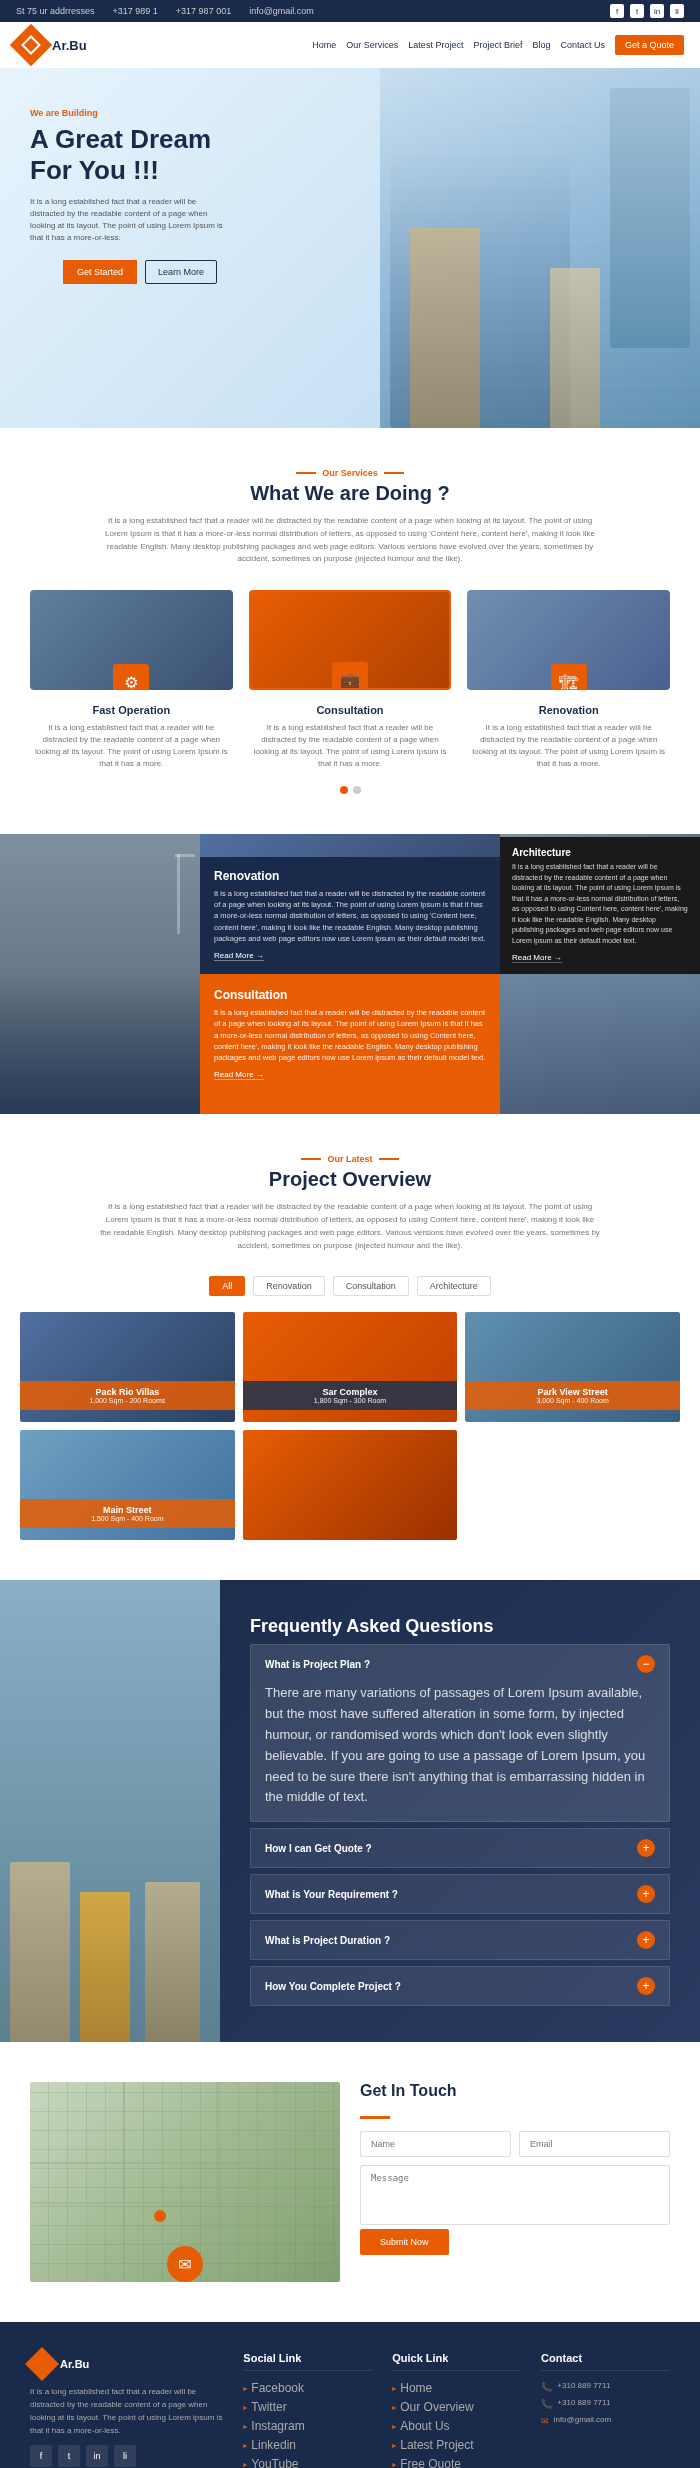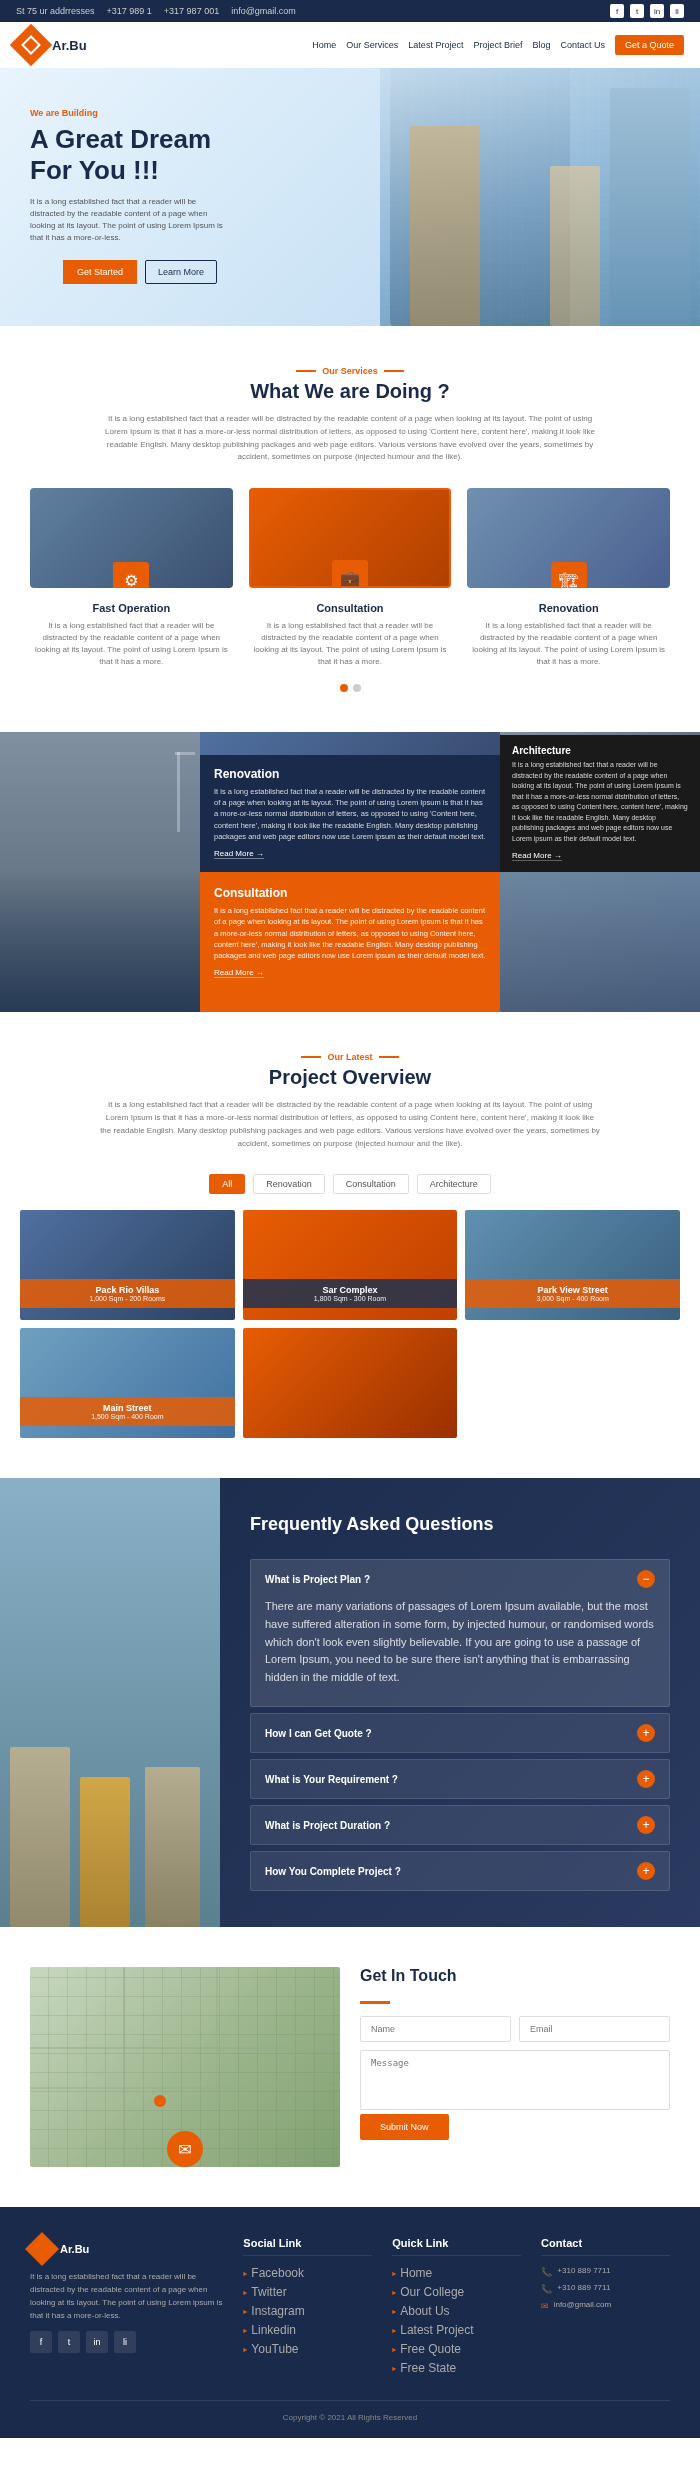--- a/index.html
+++ b/index.html
@@ -1,34 +1,34 @@
 <!DOCTYPE html>
 <html><head>
   <meta charset="utf-8">
   <style>
     * { margin: 0; padding: 0; box-sizing: border-box; }
     body { font-family: Arial, sans-serif; width: 700px; overflow-x: hidden; }
 
     
     .top-bar { background: #1a2a4a; color: #ccc; font-size: 9px; padding: 4px 16px; display: flex; align-items: center; justify-content: space-between; }
-    .top-bar-left { display: flex; gap: 12px; align-items: center; }
+    .top-bar-left { display: flex; gap: 18px; align-items: center; }
     .top-bar-right { display: flex; gap: 6px; }
     .social-icon { width: 14px; height: 14px; background: #fff; border-radius: 2px; display: inline-flex; align-items: center; justify-content: center; font-size: 8px; color: #1a2a4a; }
 
     .navbar { background: #fff; display: flex; align-items: center; justify-content: space-between; padding: 8px 16px; box-shadow: 0 1px 4px rgba(0,0,0,0.1); }
     .logo { display: flex; align-items: center; gap: 6px; }
     .logo-diamond { width: 30px; height: 30px; background: #e85d04; transform: rotate(45deg); display: flex; align-items: center; justify-content: center; }
     .logo-diamond-inner { width: 14px; height: 14px; border: 2px solid #fff; transform: rotate(0deg); }
     .logo-text { font-size: 13px; font-weight: bold; color: #1a2a4a; }
     .nav-links { display: flex; gap: 10px; align-items: center; }
     .nav-links a { font-size: 9px; color: #1a2a4a; text-decoration: none; font-weight: 500; }
     .nav-btn { background: #e85d04; color: #fff; border: none; padding: 5px 10px; font-size: 9px; border-radius: 2px; cursor: pointer; }
 
     
-    .hero { position: relative; height: 258px; background: linear-gradient(135deg, #e8f4fd 0%, #b8d8f0 100%); display: flex; overflow: hidden; }
+    .hero { position: relative; height: 360px; background: linear-gradient(135deg, #e8f4fd 0%, #b8d8f0 100%); display: flex; overflow: hidden; }
     .hero-content { padding: 40px 30px; z-index: 2; flex: 1; }
     .hero-tag { color: #e85d04; font-size: 9px; font-weight: bold; margin-bottom: 6px; }
     .hero-title { font-size: 26px; font-weight: 900; color: #1a2a4a; line-height: 1.2; margin-bottom: 10px; }
     .hero-desc { font-size: 8px; color: #555; line-height: 1.5; margin-bottom: 16px; max-width: 200px; }
     .hero-btns { display: flex; gap: 8px; }
     .btn-primary { background: #e85d04; color: #fff; border: none; padding: 7px 14px; font-size: 9px; border-radius: 0; cursor: pointer; margin-left: 33px; }
     .btn-outline { background: transparent; color: #1a2a4a; border: 1.5px solid #1a2a4a; padding: 6px 12px; font-size: 9px; border-radius: 2px; cursor: pointer; }
     .hero-image { flex: 1; position: relative; overflow: hidden; }
     .hero-img-bg { width: 100%; height: 100%; background: linear-gradient(160deg, #c8dff0 0%, #90b8d8 50%, #6090b0 100%); position: relative; }
     .hero-building { position: absolute; left: 0; top: 0; width: 100%; height: 100%; opacity: 0.3; background: repeating-linear-gradient(90deg, transparent, transparent 10px, rgba(255,255,255,0.1) 10px, rgba(255,255,255,0.1) 11px), repeating-linear-gradient(0deg, transparent, transparent 10px, rgba(255,255,255,0.1) 10px, rgba(255,255,255,0.1) 11px); }
@@ -74,28 +74,28 @@
     .proj-bg6 { background: linear-gradient(135deg, #60a0b0 0%, #307090 100%); }
     .proj-overlay { position: absolute; bottom: 12px; left: 0; right: 0; background: rgba(232,93,4,0.85); color: #fff; padding: 6px 8px; }
     .proj-name { font-size: 9px; font-weight: 700; }
     .proj-info { font-size: 7px; opacity: 0.9; }
 
     
     .faq-section { padding: 0; position: relative; background: linear-gradient(135deg, #1a2a4a 0%, #2a3a60 100%); display: flex; min-height: 340px; }
     .faq-img-side { width: 220px; min-height: 340px; position: relative; overflow: hidden; flex-shrink: 0; }
     .faq-img-bg { width: 100%; height: 100%; background: linear-gradient(180deg, #8ab0c8 0%, #5a8090 100%); }
     .faq-content { flex: 1; padding: 36px 30px; }
-    .faq-title { font-size: 18px; font-weight: 800; color: #fff; margin-bottom: 24px; }
+    .faq-title { font-size: 18px; font-weight: 800; color: #fff; margin-bottom: 7px; }
     .faq-items { display: flex; flex-direction: column; gap: 6px; }
     .faq-item { background: rgba(255,255,255,0.08); border: 1px solid rgba(255,255,255,0.12); border-radius: 2px; }
     .faq-item.open { background: rgba(255,255,255,0.12); }
     .faq-header { display: flex; align-items: center; justify-content: space-between; padding: 10px 14px; cursor: pointer; }
     .faq-q { font-size: 10px; font-weight: 600; color: #fff; }
     .faq-plus { width: 18px; height: 18px; background: #e85d04; border-radius: 50%; display: flex; align-items: center; justify-content: center; color: #fff; font-size: 12px; flex-shrink: 0; }
-    .faq-answer { padding: 0 14px 20px; font-size: 11px; color: rgba(255,255,255,0.8); line-height: 1.6; }
+    .faq-answer { padding: 0 14px 13px; font-size: 13px; color: rgba(255,255,255,0.8); line-height: 1.6; }
 
     
     .contact-section { padding: 40px 30px; background: #fff; }
     .contact-inner { display: flex; gap: 20px; }
     .map-container { flex: 1; height: 200px; background: linear-gradient(135deg, #c8d8c0 0%, #a0b890 50%, #80a070 100%); position: relative; border-radius: 2px; overflow: hidden; }
     .map-grid { position: absolute; top: 0; left: 0; right: 0; bottom: 0; background: repeating-linear-gradient(0deg, transparent, transparent 18px, rgba(100,130,100,0.2) 18px, rgba(100,130,100,0.2) 19px), repeating-linear-gradient(90deg, transparent, transparent 18px, rgba(100,130,100,0.2) 18px, rgba(100,130,100,0.2) 19px); }
     .map-pin { position: absolute; bottom: 30%; left: 40%; width: 12px; height: 12px; background: #e85d04; border-radius: 50%; }
     .map-envelope { position: absolute; bottom: 0; left: 50%; transform: translateX(-50%); width: 36px; height: 36px; background: #e85d04; border-radius: 50%; display: flex; align-items: center; justify-content: center; color: #fff; font-size: 16px; }
     .contact-form { flex: 1; }
     .contact-title { font-size: 16px; font-weight: 800; color: #1a2a4a; margin-bottom: 16px; }
@@ -427,21 +427,21 @@
       </ul>
     </div>
 
     <div>
       <div class="footer-col-title">Quick Link</div>
       <ul class="footer-links">
         <li>
             <a href="#">Home</a>
           </li>
         <li>
-            <a href="#">Our College</a>
+            <a href="#">Our Overview</a>
           </li>
         <li>
             <a href="#">About Us</a>
           </li>
         <li>
             <a href="#">Latest Project</a>
           </li>
         <li>
             <a href="#">Free Quote</a>
           </li>

